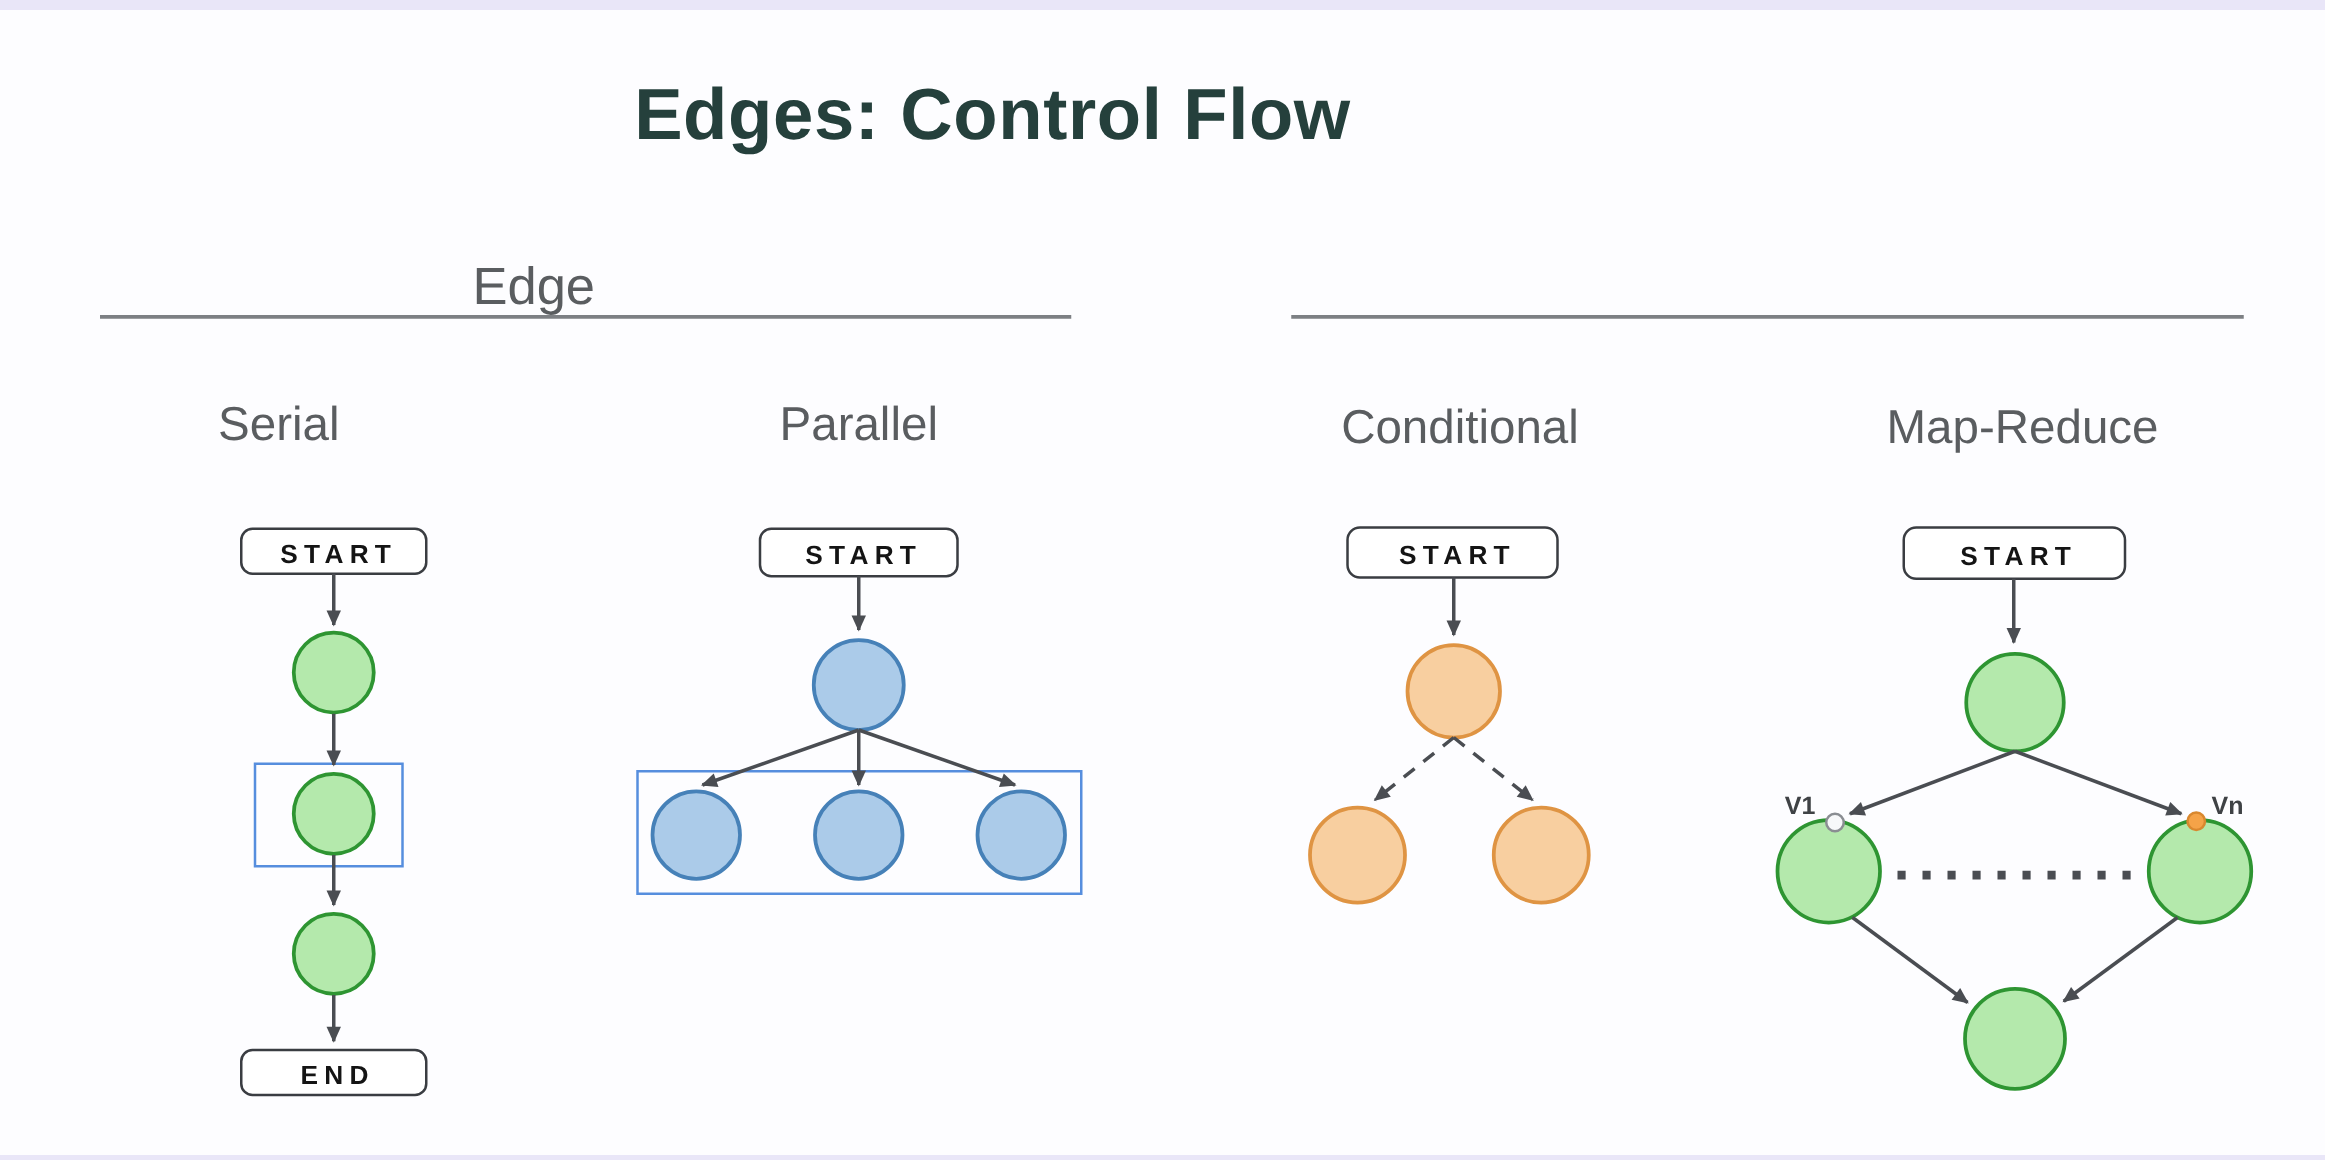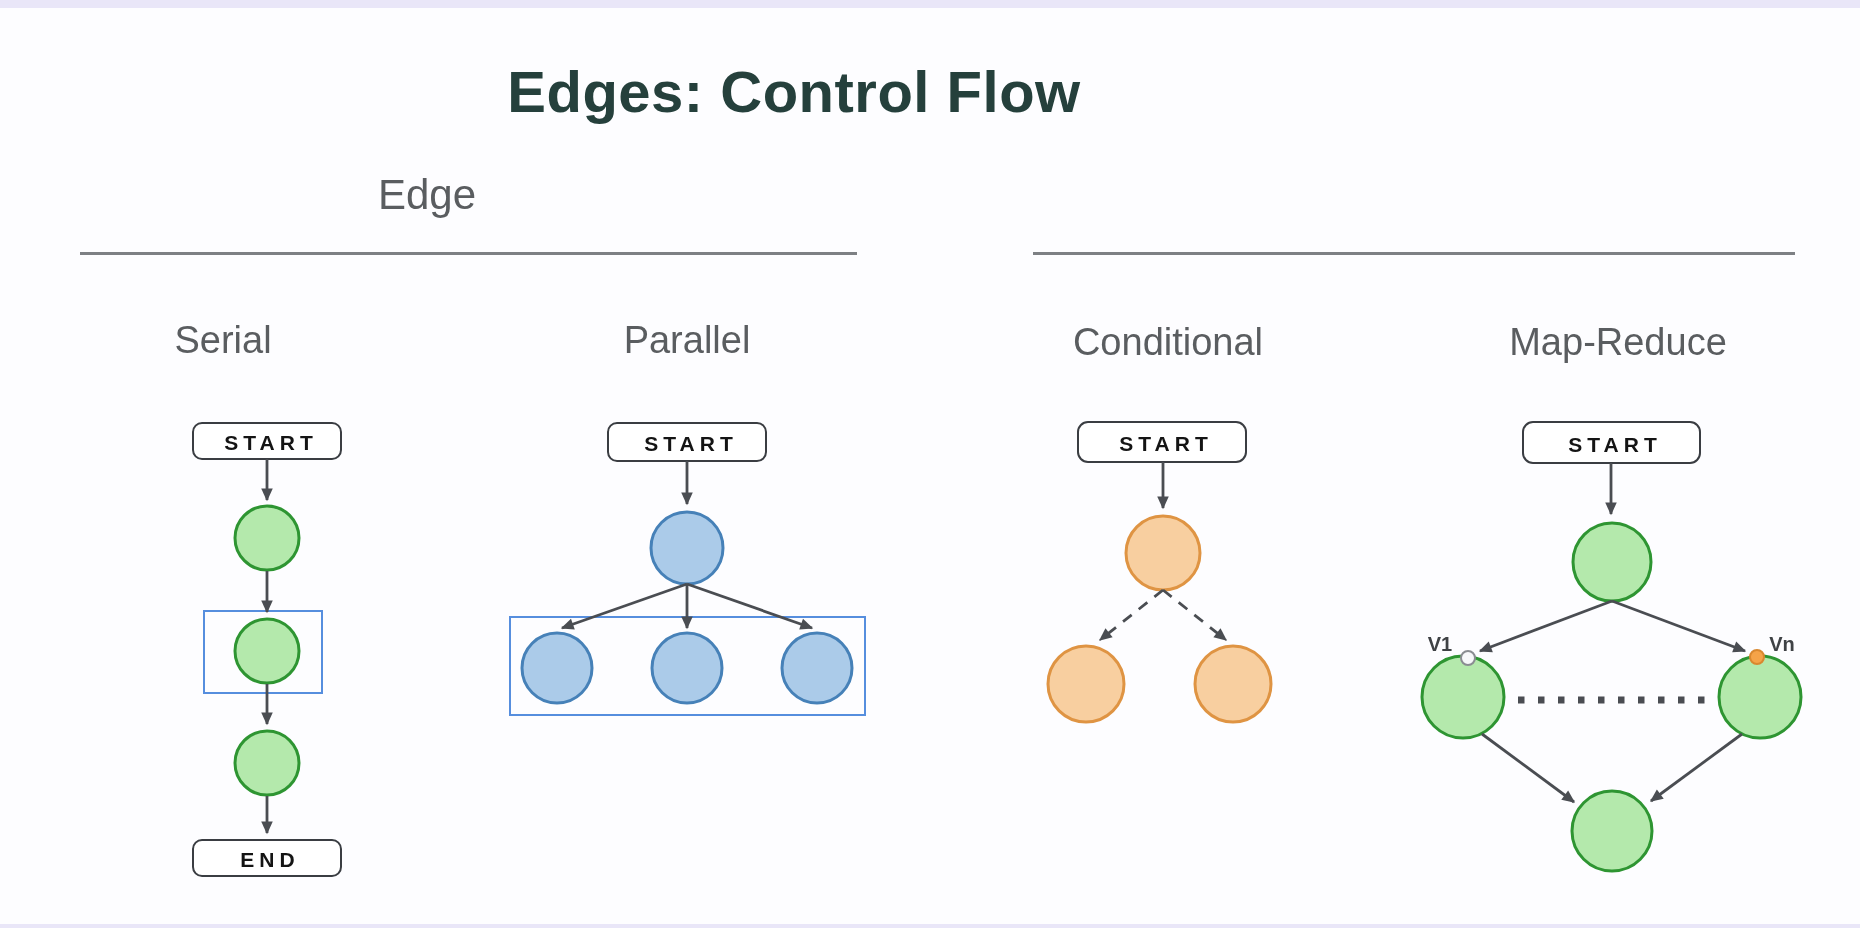--- a/index.html
+++ b/index.html
@@ -23,20 +23,21 @@
     text-align: center;
     font-size: 58px; line-height: 1.15; font-weight: 700;
     letter-spacing: 0.5px;
     color: var(--title-color, #25403c);
   }
   .section-header {
     position: absolute;
     text-align: center;
     font-size: 42px; line-height: 1.1; font-weight: 400;
     color: var(--header-gray, #5a5d60);
+    margin-top: 34px;
   }
   .section-header.edge { left: 227px; top: 172px; width: 400px; }
   .section-header.cond { left: 1090px; top: 172px; width: 600px; }
 
   .section-rule {
     position: absolute; top: 252px; height: 3px;
     background: var(--rule-gray, #7d8084);
   }
   .section-rule.edge { left: 80px; width: 777px; }
   .section-rule.cond { left: 1033px; width: 762px; }

